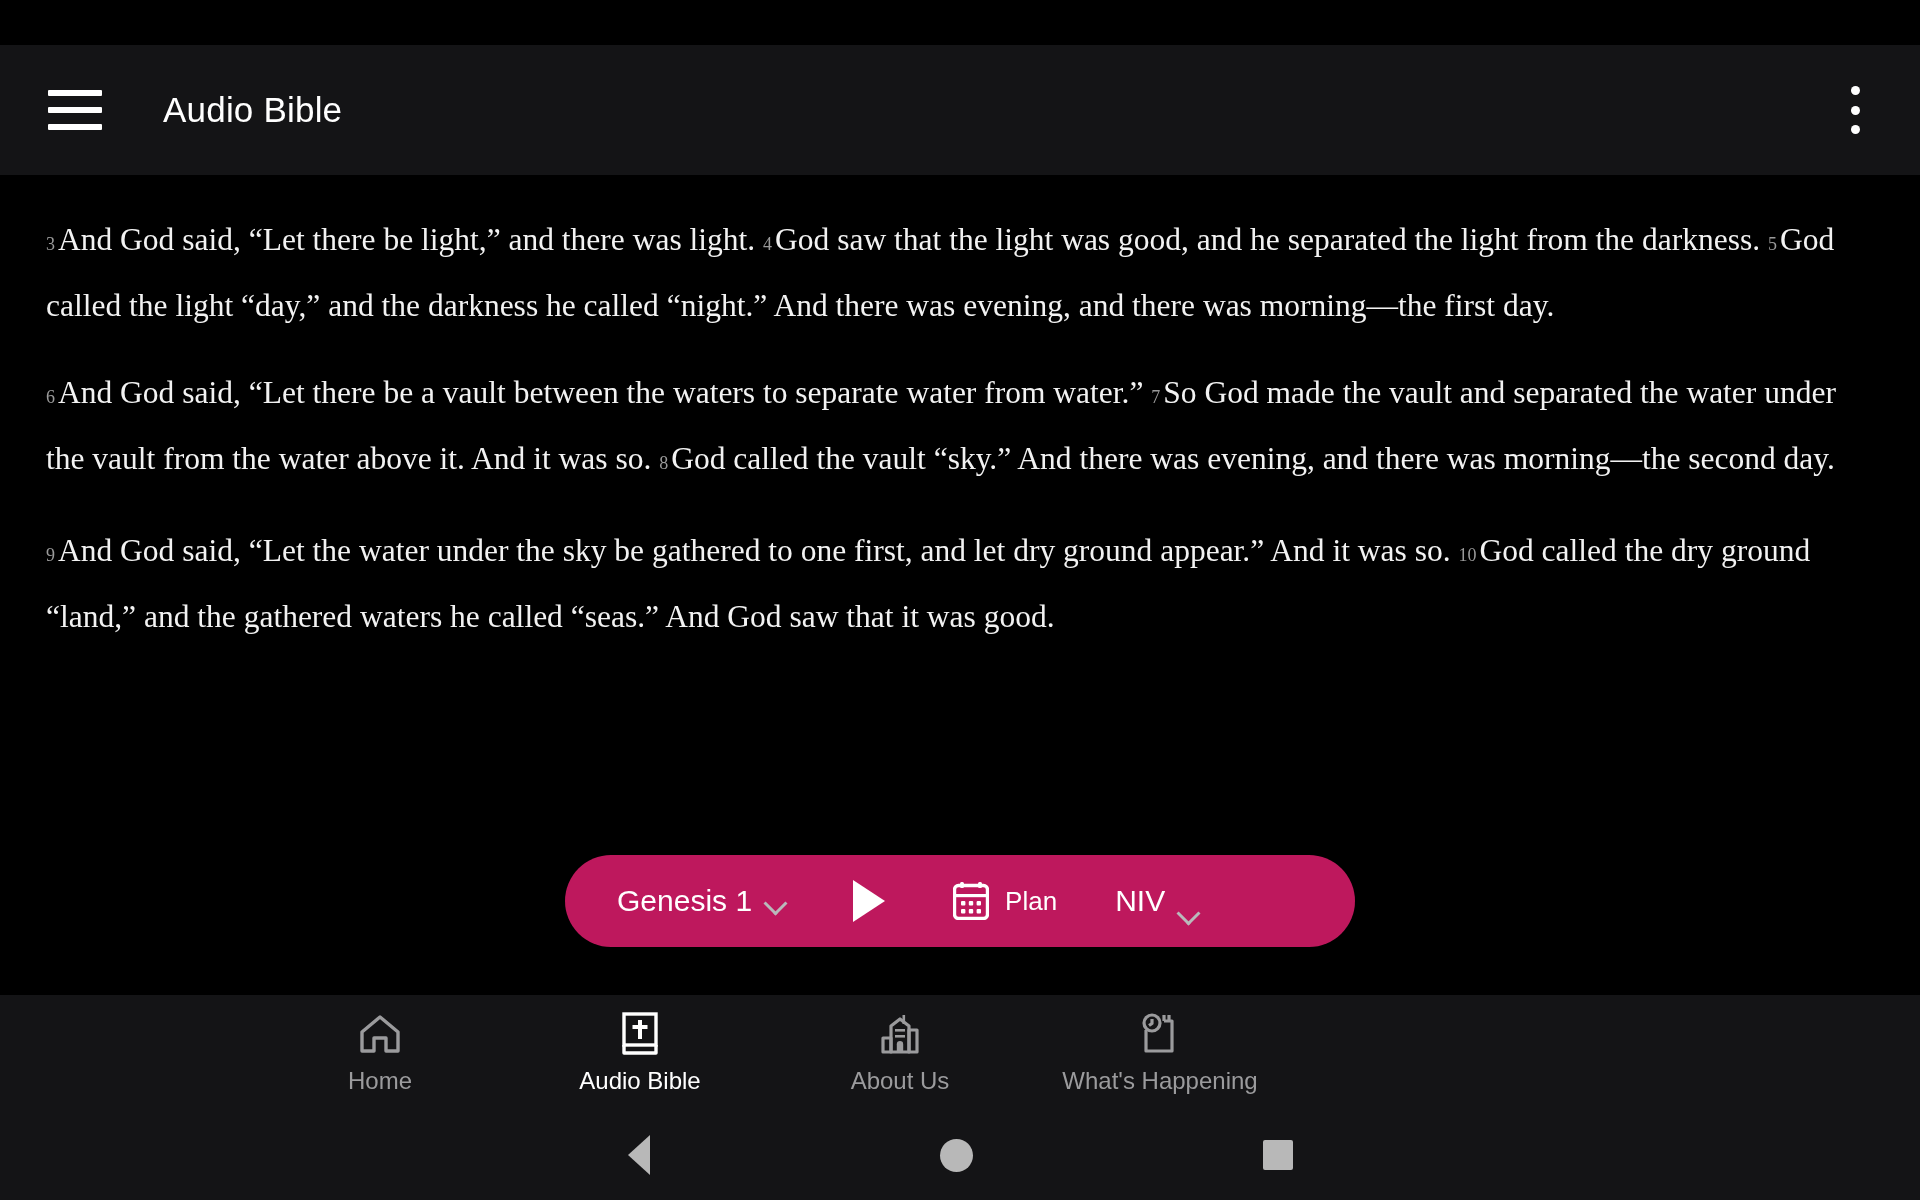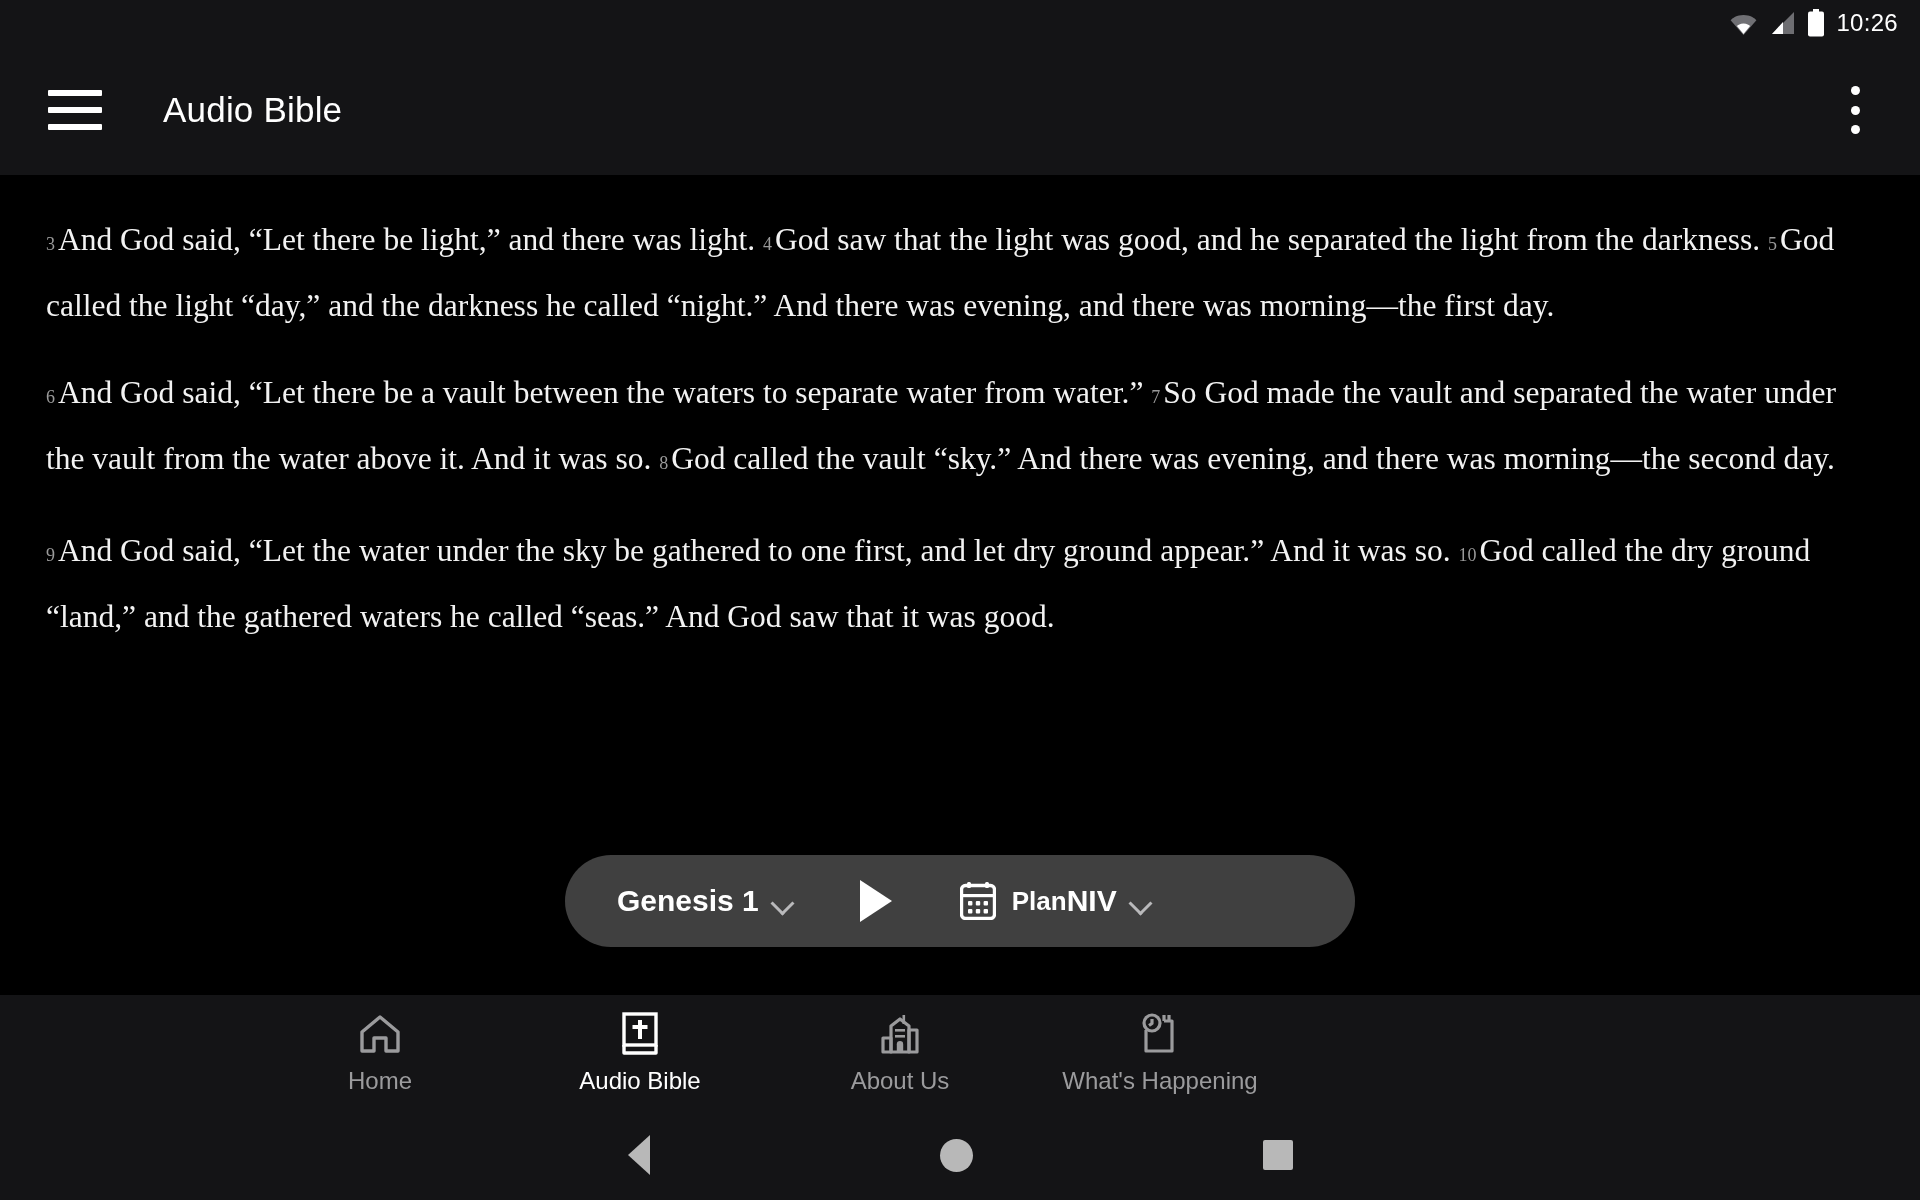--- a/index.html
+++ b/index.html
@@ -94,25 +94,24 @@
     vertical-align:baseline;
     padding-right:3px;
     font-family:"Liberation Serif", serif;
   }
 
   
   .player {
     position:absolute;
     left:565px; top:855px;
     width:790px; height:92px;
-    background:#404040;
+    background:#be185d;
     border-radius:46px;
     display:flex; align-items:center;
     z-index:20;
-    font-weight:bold;
   }
   .player-chapter {
     display:flex; align-items:center; gap:13px;
     margin-left:52px;
     cursor:pointer;
   }
   .player-chapter .lbl {
     color:#ffffff; font-size:30px; font-family:"Liberation Sans", sans-serif;
   }
   .chev {
@@ -139,21 +138,22 @@
   }
   .plan-btn {
     margin-left:62px;
     display:flex; align-items:center; gap:16px;
     cursor:pointer;
   }
   .plan-btn .lbl {
     color:#ffffff; font-size:26px; font-family:"Liberation Sans", sans-serif;
   }
   .player-version {
-    display:flex; align-items:center; gap:13px;
+    margin-left:58px;
+    display:flex; align-items:flex-end; gap:13px;
     cursor:pointer;
   }
   .player-version .lbl {
     color:#ffffff; font-size:30px; font-family:"Liberation Sans", sans-serif;
   }
 
   
   .tabbar {
     position:absolute; left:0; top:995px;
     width:1920px; height:115px;
@@ -199,37 +199,20 @@
   .nav-recents {
     width:30px; height:30px; background:#b8b8b8;
     border-radius:2px; cursor:pointer;
   }
 </style>
 </head>
 <body>
 
 <div id="app">
 
-  <div class="status-bar">
-    <div class="status-icons">
-      <svg width="27" height="24" viewBox="0 0 27 24">
-        <path d="M13.5 4 C7 4 2.2 7.2 0.6 9.2 L13.5 24 L26.4 9.2 C24.8 7.2 20 4 13.5 4 Z" fill="#707074"></path>
-        <path d="M13.5 12.4 C10.2 12.4 7.8 13.9 6.9 15 L13.5 23 L20.1 15 C19.2 13.9 16.8 12.4 13.5 12.4 Z" fill="#ffffff"></path>
-      </svg>
-      <svg width="26" height="24" viewBox="0 0 26 24">
-        <path d="M25 1 L25 23 L3 23 Z" fill="#6e6e72"></path>
-        <path d="M14 11 L14 23 L3 23 Z" fill="#ffffff"></path>
-      </svg>
-      <svg width="18" height="28" viewBox="0 0 18 28">
-        <rect x="6" y="0" width="6" height="3" fill="#ffffff"></rect>
-        <rect x="1" y="2.5" width="16" height="25" rx="2" fill="#ffffff"></rect>
-      </svg>
-    </div>
-    <span class="status-time">10:26</span>
-  </div>
 
   <div class="app-bar">
     <div class="hamburger">
       <span></span>
       <span></span>
       <span></span>
     </div>
     <div class="app-title">Audio Bible</div>
     <div class="overflow-menu">
       <i></i>

